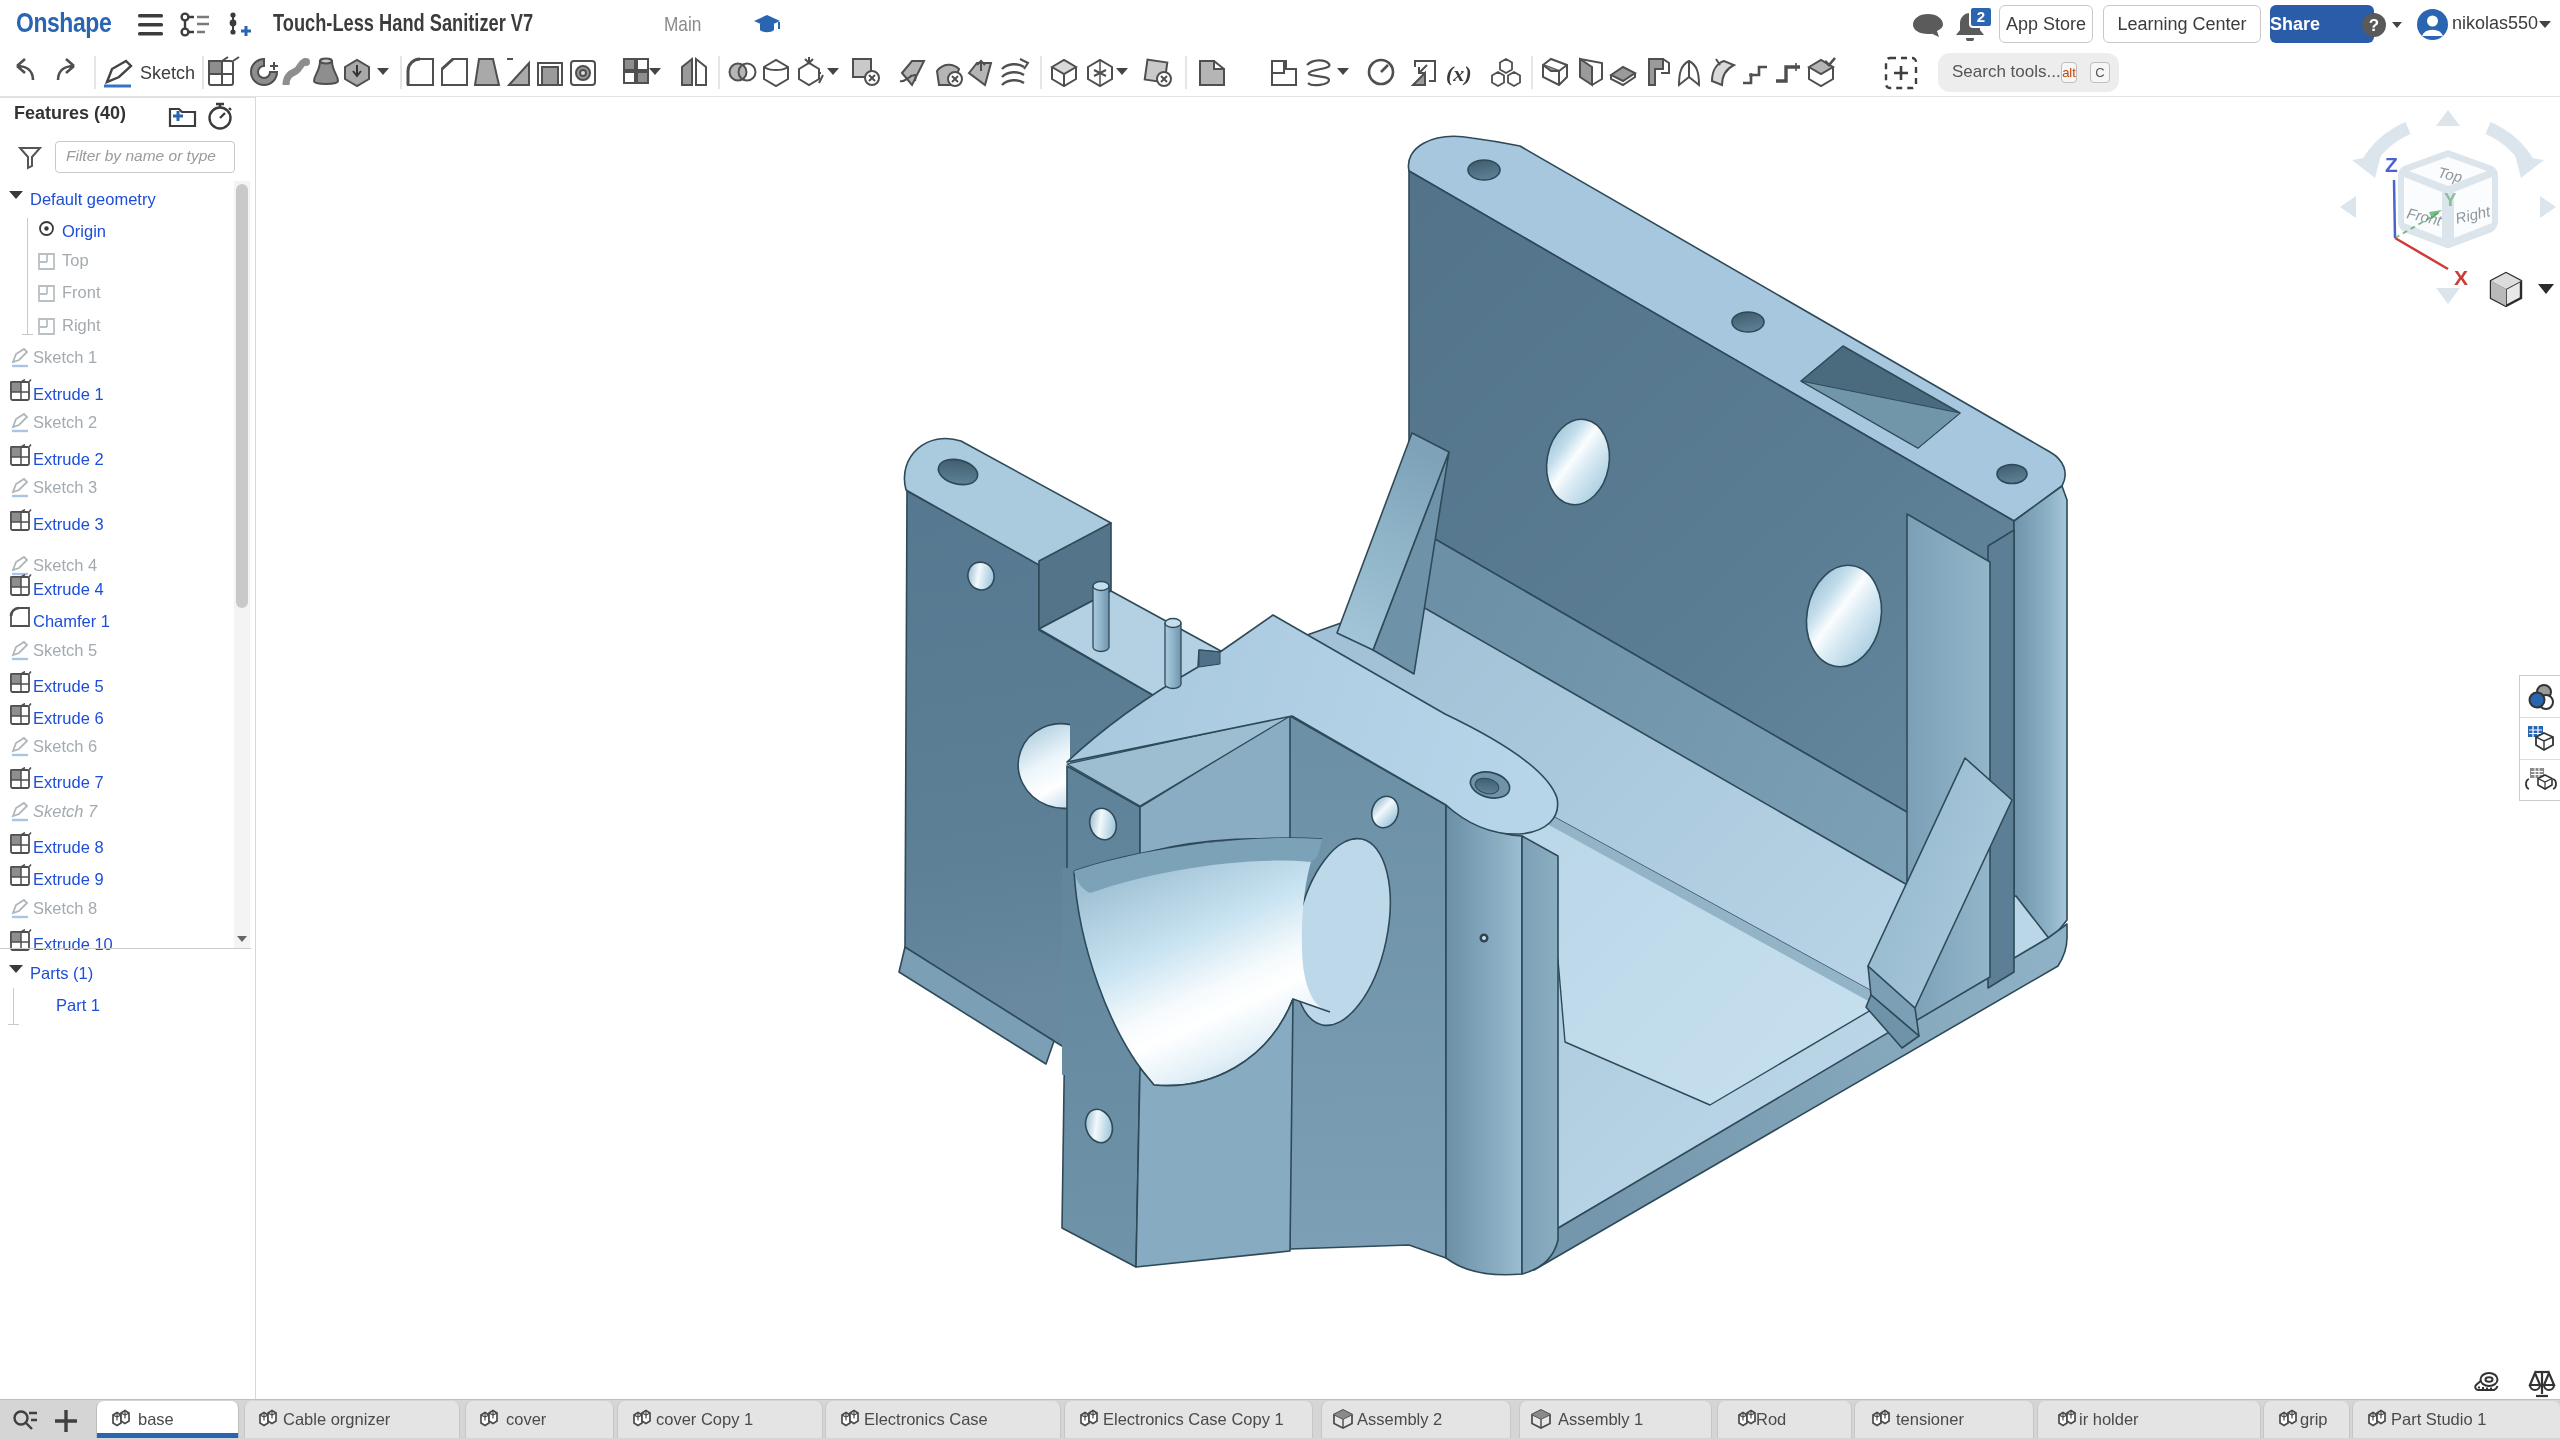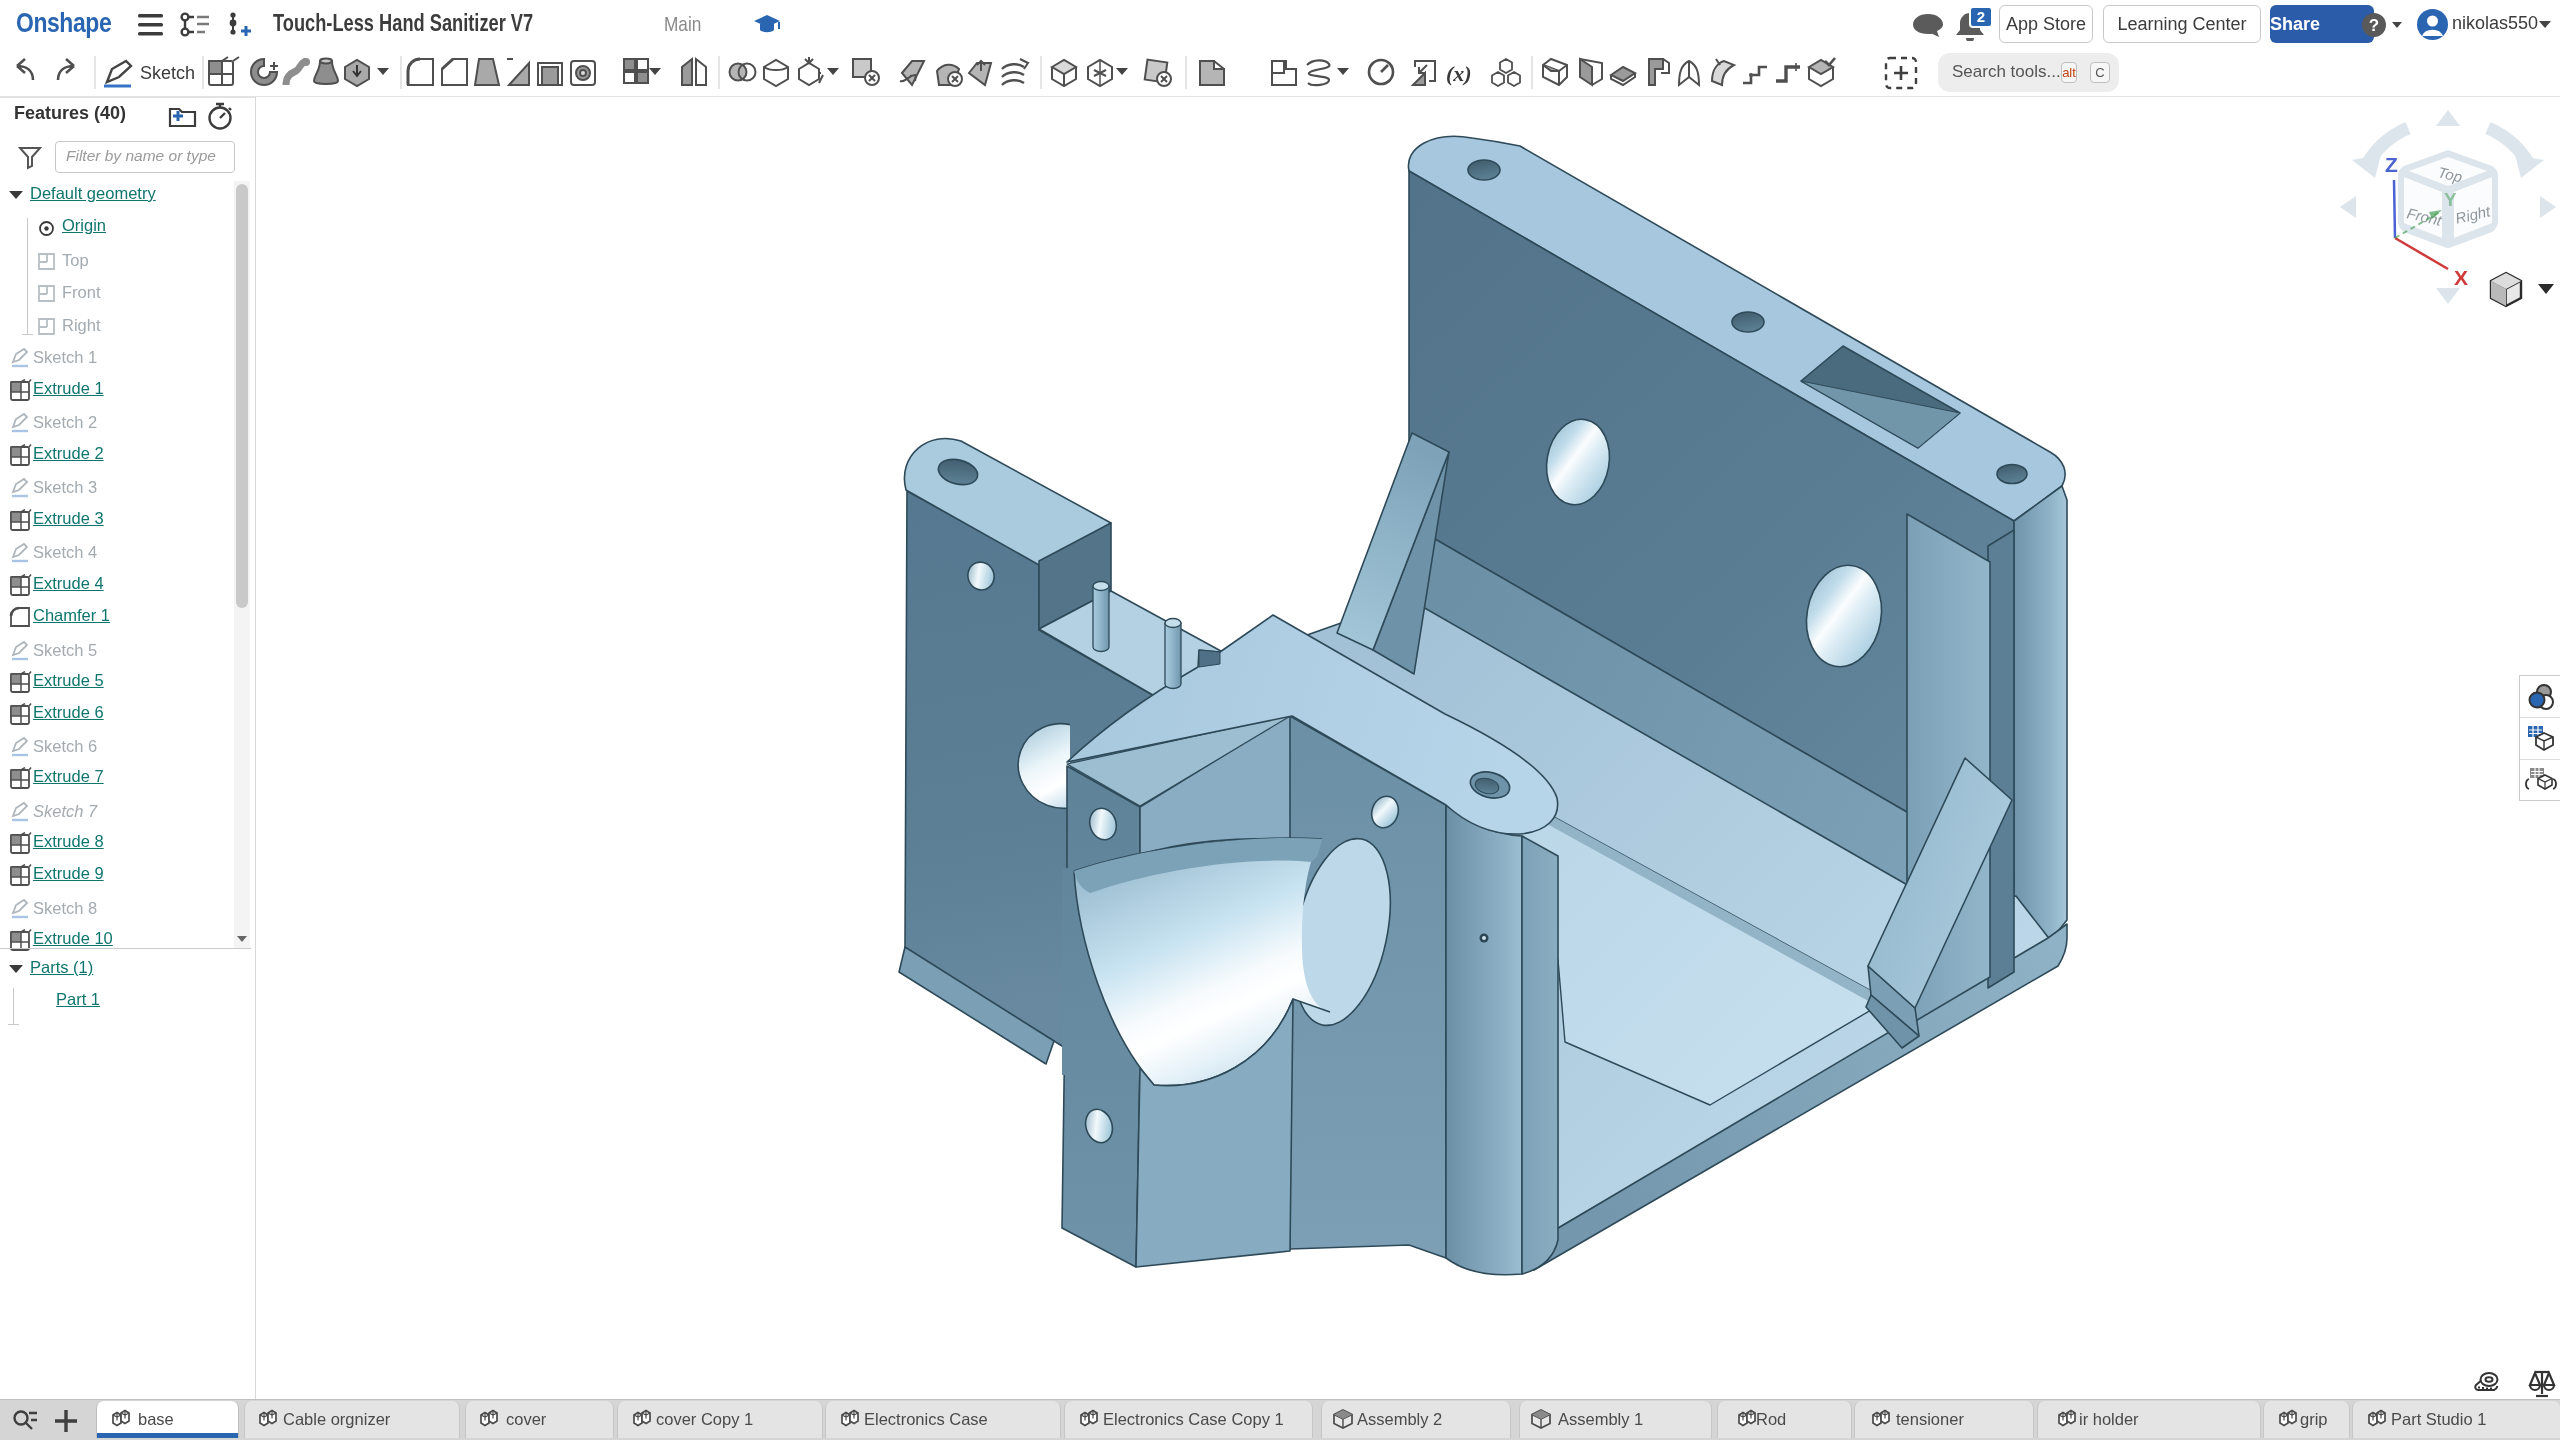--- a/index.html
+++ b/index.html
@@ -8,21 +8,21 @@
 .abs { position:absolute; }
 #topbar { position:absolute; left:0; top:0; width:2560px; height:48px; background:#fff; }
 #toolbar { position:absolute; left:0; top:48px; width:2560px; height:49px; background:#fff; border-bottom:1px solid #e3e3e3;}
 #leftpanel { position:absolute; left:0; top:97px; width:256px; height:1302px; background:#fff; border-right:1px solid #d8d8d8; border-top:1px solid #e0e0e0;}
 #viewport { position:absolute; left:257px; top:97px; width:2303px; height:1302px; background:#fff; }
 #tabbar { position:absolute; left:0; top:1399px; width:2560px; height:41px; background:#d5d5d5; border-top:1px solid #c0c0c0; }
 .btn { position:absolute; border:1px solid #c8c8c8; border-radius:6px; background:#fff; color:#3c3c3c; font-size:18px; text-align:center; }
 .tab { position:absolute; top:1px; height:37px; background:#e4e4e4; border-radius:7px 7px 0 0; border-left:1px solid #c6c6c6; border-right:1px solid #c6c6c6; }
 .tab .lbl { position:absolute; top:9px; font-size:16.5px; color:#4a4a4a; white-space:nowrap; }
 .row { position:absolute; left:0; width:232px; height:32px; }
-.row .txt { position:absolute; top:4px; font-size:16.5px; color:#0f766e; white-space:nowrap;text-decoration:underline;}
+.row .txt { position:absolute; top:10px; font-size:16.5px; color:#1d4ed8; white-space:nowrap;}
 .row .txtg { position:absolute; top:6px; font-size:16.5px; color:#a3abb1; white-space:nowrap;}
 </style>
 </head>
 <body>
 <svg width="0" height="0" style="position:absolute;">
 <defs>
 <g id="i-sk">
   <path d="M3 15 L6 7 L14 2 L17 5 L9 13 Z" fill="none" stroke="#aeb6bc" stroke-width="1.8"></path>
   <line x1="2" y1="19" x2="18" y2="19" stroke="#a9c4e4" stroke-width="2.4"></line>
 </g>
@@ -385,21 +385,21 @@
         <use href="#i-sk"></use>
       </svg>
       <span class="txtg" style="left:33px;">Sketch 3</span>
     </div>
   <div class="row" style="top:407px;">
       <svg class="abs" style="left:9px;top:4px;" width="23" height="23" viewBox="0 0 23 23">
         <use href="#i-ex"></use>
       </svg>
       <span class="txt" style="left:33px;">Extrude 3</span>
     </div>
-  <div class="row" style="top:439px;padding-left:44px;">
+  <div class="row" style="top:452px;padding-left:44px;">
       <svg class="abs" style="left:10px;top:5px;" width="22" height="22" viewBox="0 0 22 22">
         <use href="#i-sk"></use>
       </svg>
       <span class="txtg" style="left:33px;">Sketch 4</span>
     </div>
   <div class="row" style="top:472px;">
       <svg class="abs" style="left:9px;top:4px;" width="23" height="23" viewBox="0 0 23 23">
         <use href="#i-ex"></use>
       </svg>
       <span class="txt" style="left:33px;">Extrude 4</span>

